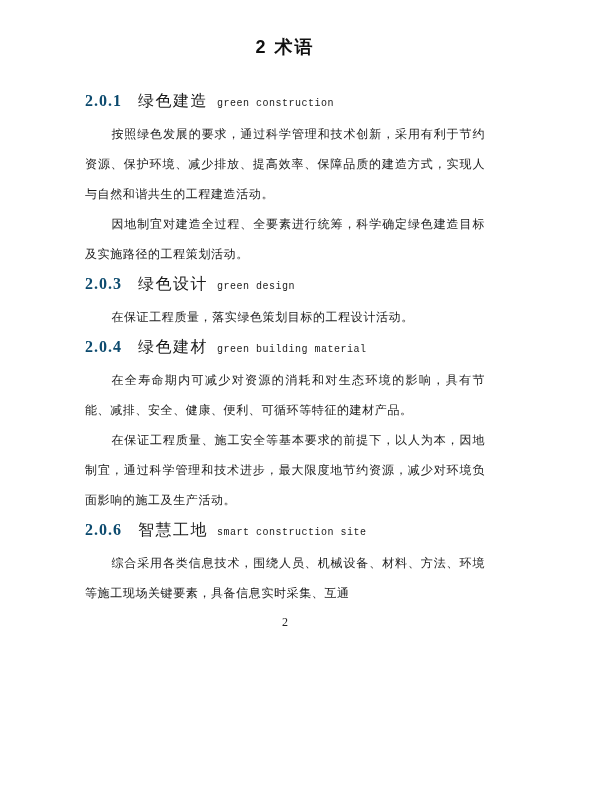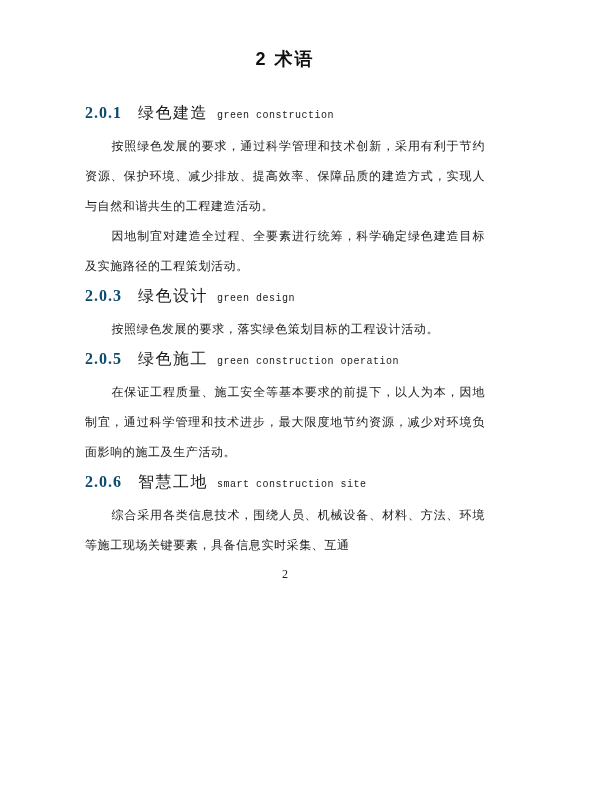--- a/index.html
+++ b/index.html
@@ -12,21 +12,21 @@
     height: 800px;
     overflow: hidden;
     color: #1b1b1b;
     font-family: "DejaVu Serif", serif;
     -webkit-font-smoothing: antialiased;
   }
   .page {
     box-sizing: border-box;
     width: 568px;
     height: 800px;
-    padding: 44px 83px 0 85px;
+    padding: 32px 83px 0 85px;
     background: #ffffff;
   }
   .doc-title {
     text-align: center;
     font-family: "Liberation Sans", sans-serif;
     font-weight: 700;
     font-size: 18px;
     line-height: 30px;
     letter-spacing: 2px;
     margin: 0 0 24px 0;
@@ -88,29 +88,32 @@
 
   <div class="term">
     <p class="term-def">因地制宜对建造全过程、全要素进行统筹，科学确定绿色建造目标及实施路径的工程策划活动。</p>
   </div>
 
   <div class="term">
     <div class="term-heading">
       <span class="term-number">2.0.3</span><span class="term-cn">绿色设计</span>
       <span class="term-en">green design</span>
     </div>
-    <p class="term-def">按照绿色发展的要求，落实绿色策划目标的工程设计活动。</p>
+    <p class="term-def">在保证工程质量，落实绿色策划目标的工程设计活动。</p>
   </div>
-
 
   <div class="term">
     <div class="term-heading">
-      <span class="term-number">2.0.5</span><span class="term-cn">绿色施工</span>
-      <span class="term-en">green construction operation</span>
+      <span class="term-number">2.0.4</span><span class="term-cn">绿色建材</span>
+      <span class="term-en">green building material</span>
     </div>
+    <p class="term-def">在全寿命期内可减少对资源的消耗和对生态环境的影响，具有节能、减排、安全、健康、便利、可循环等特征的建材产品。</p>
+  </div>
+
+  <div class="term">
     <p class="term-def">在保证工程质量、施工安全等基本要求的前提下，以人为本，因地制宜，通过科学管理和技术进步，最大限度地节约资源，减少对环境负面影响的施工及生产活动。</p>
   </div>
 
   <div class="term">
     <div class="term-heading">
       <span class="term-number">2.0.6</span><span class="term-cn">智慧工地</span>
       <span class="term-en">smart construction site</span>
     </div>
     <p class="term-def">综合采用各类信息技术，围绕人员、机械设备、材料、方法、环境等施工现场关键要素，具备信息实时采集、互通</p>
   </div>

